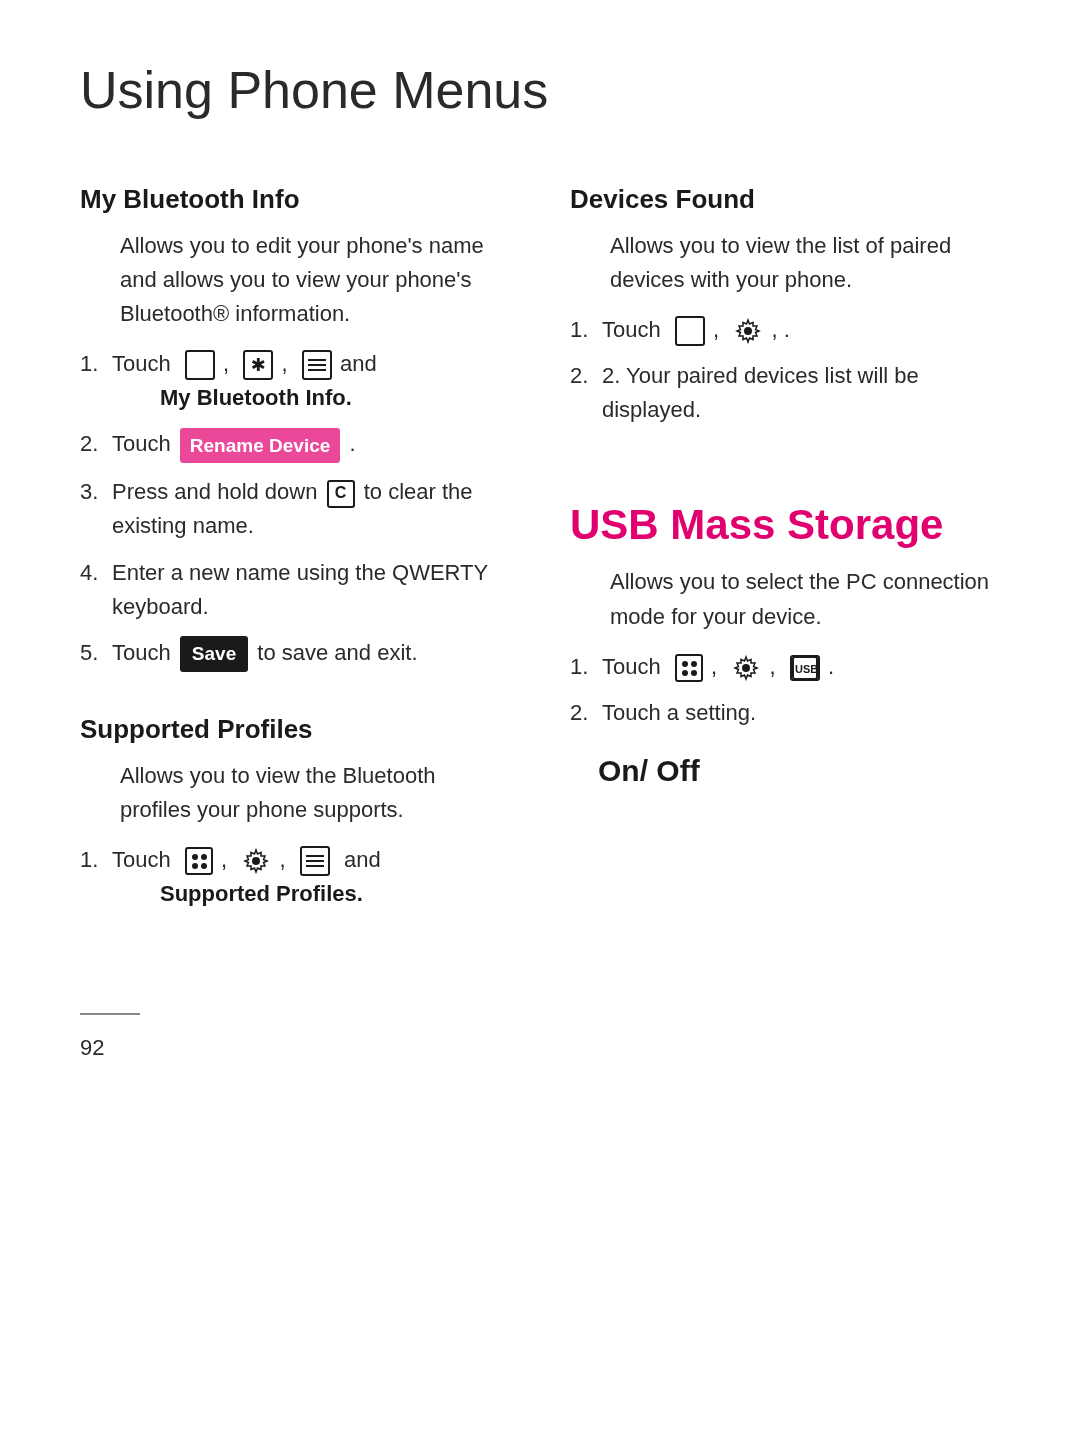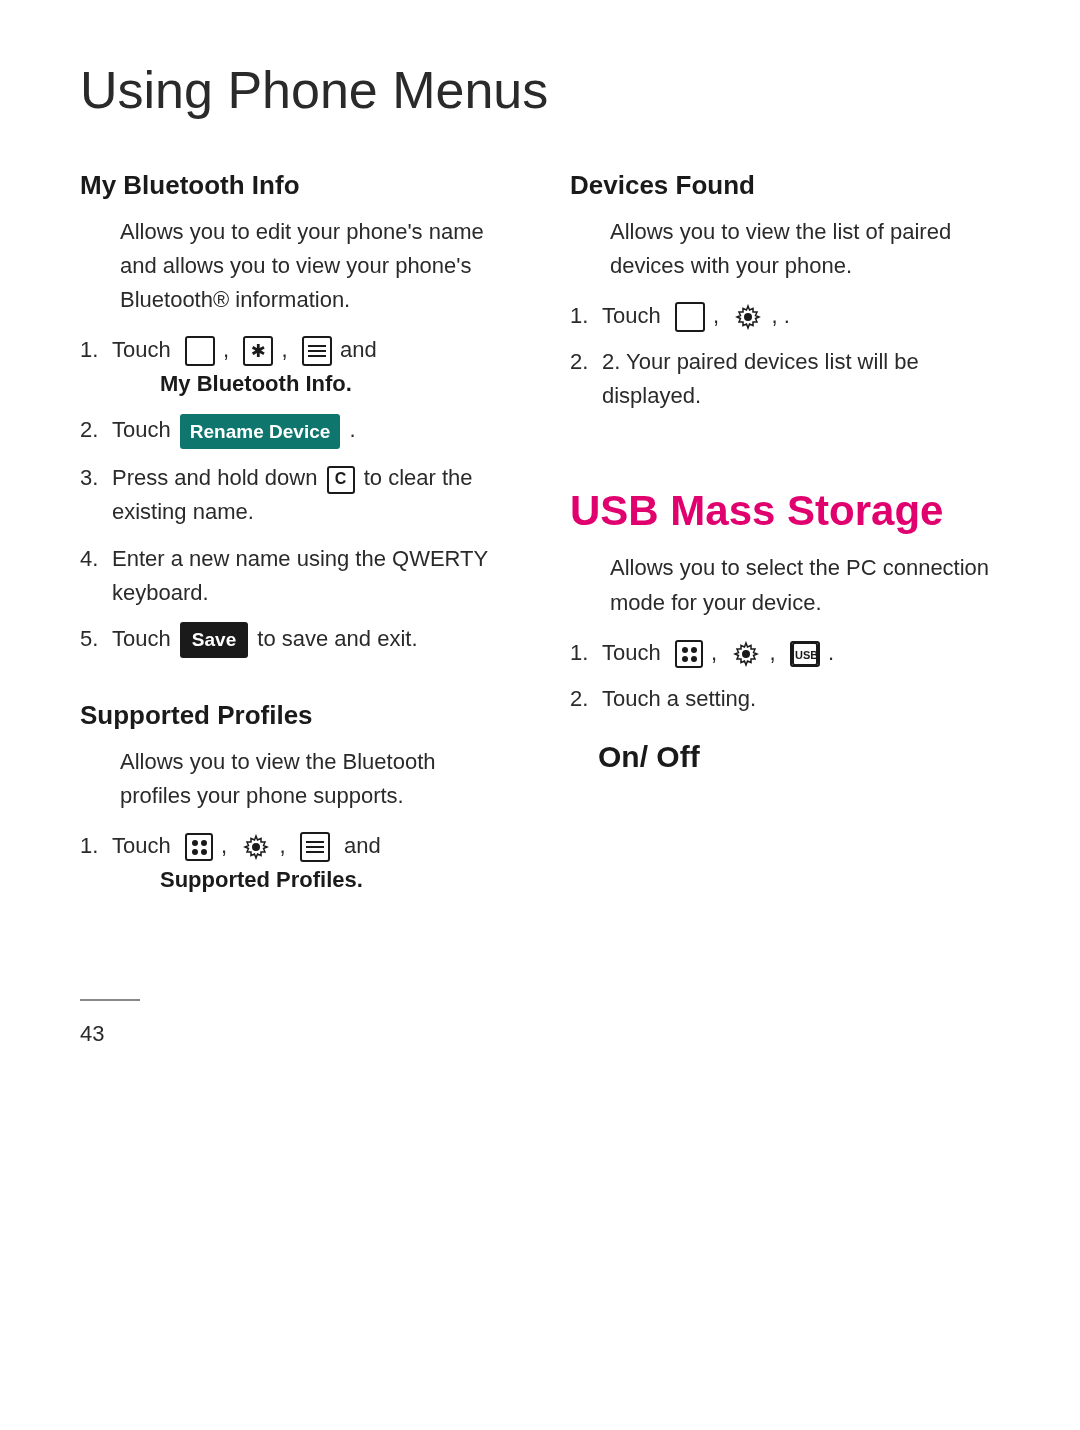--- a/index.html
+++ b/index.html
@@ -11,21 +11,21 @@
       font-family: 'Arial', sans-serif;
       color: #1a1a1a;
       padding: 60px 80px 80px 80px;
     }
 
     h1.page-title {
       font-size: 52px;
       font-weight: 300;
       color: #2a2a2a;
       border-bottom: none;
-      margin-bottom: 50px;
+      margin-bottom: 64px;
       font-family: 'Arial', sans-serif;
     }
 
     .two-col {
       display: grid;
       grid-template-columns: 1fr 1fr;
       gap: 0 60px;
     }
 
     .left-col, .right-col {
@@ -64,21 +64,21 @@
       min-width: 28px;
       flex-shrink: 0;
     }
 
     .step-content {
       flex: 1;
     }
 
     .btn-inline {
       display: inline-block;
-      background: #0f766e;
+      background: #ec4899;
       color: #ffffff;
       font-size: 19px;
       font-weight: 700;
       padding: 3px 10px;
       border-radius: 3px;
       margin: 0 3px;
       vertical-align: middle;
     }
 
     .btn-save {
@@ -415,14 +415,14 @@
       </div>
 
       <div class="on-off">On/ Off</div>
     </div>
 
   </div>
 </div>
 
 <div class="footer">
   <div class="divider-line"></div>
-  <span class="page-number">43</span>
+  <span class="page-number">92</span>
 </div>
 
 </body></html>

